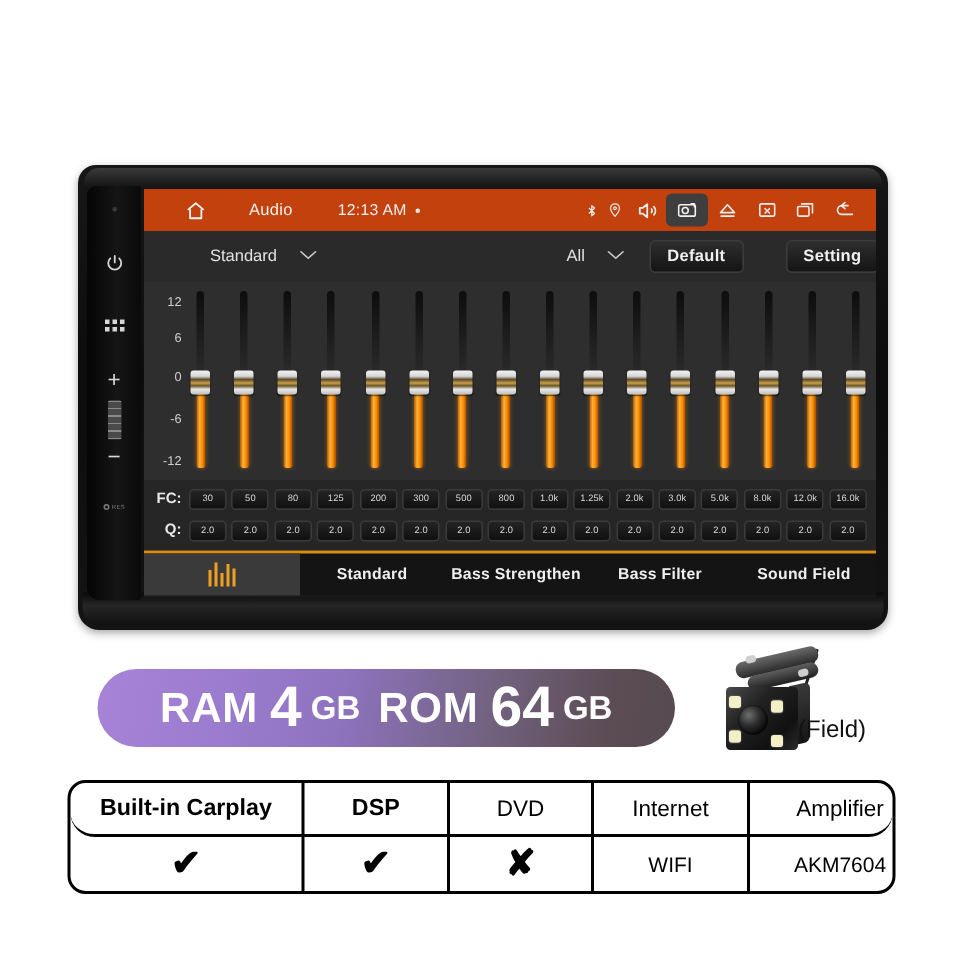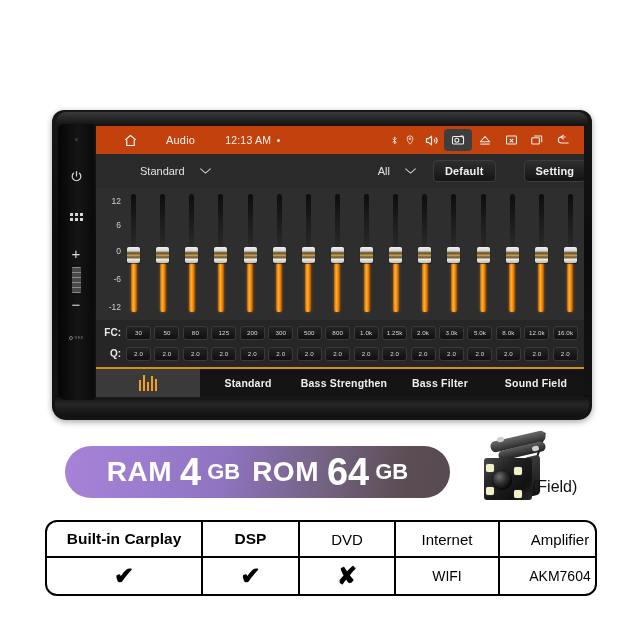--- a/index.html
+++ b/index.html
@@ -209,21 +209,21 @@
   .cam-wire { position:absolute; left:70px; top:2px; width:2px; height:26px; background:#222; transform: rotate(18deg); border-radius:1px;}
   .gift-label { position:absolute; left:62px; top:48px; font-size:16px; color:#111; font-weight:normal; }
 
   
   .ftable {
     position:absolute; left:45px; top:520px;
     width: 552px; height: 76px;
     border: 2.5px solid #000; border-radius: 12px;
     overflow: hidden; background:#fff;
   }
-  .frow { display:flex; height: 50%; }
+  .frow { display:flex; height: 50%; border-radius: 16px; }
   .frow.top { border-bottom: 2.5px solid #000; }
   .fcell {
     display:flex; align-items:center; justify-content:center;
     border-right: 2.5px solid #000;
     color:#000;
   }
   .fcell:last-child { border-right: none; }
   .c1 { width: 156px; } .c2 { width: 97px; } .c3 { width: 96px; }
   .c4 { width: 104px; } .c5 { width: 92px; padding-left: 28px; }
   .fcell.hdr { font-size: 15px; }

